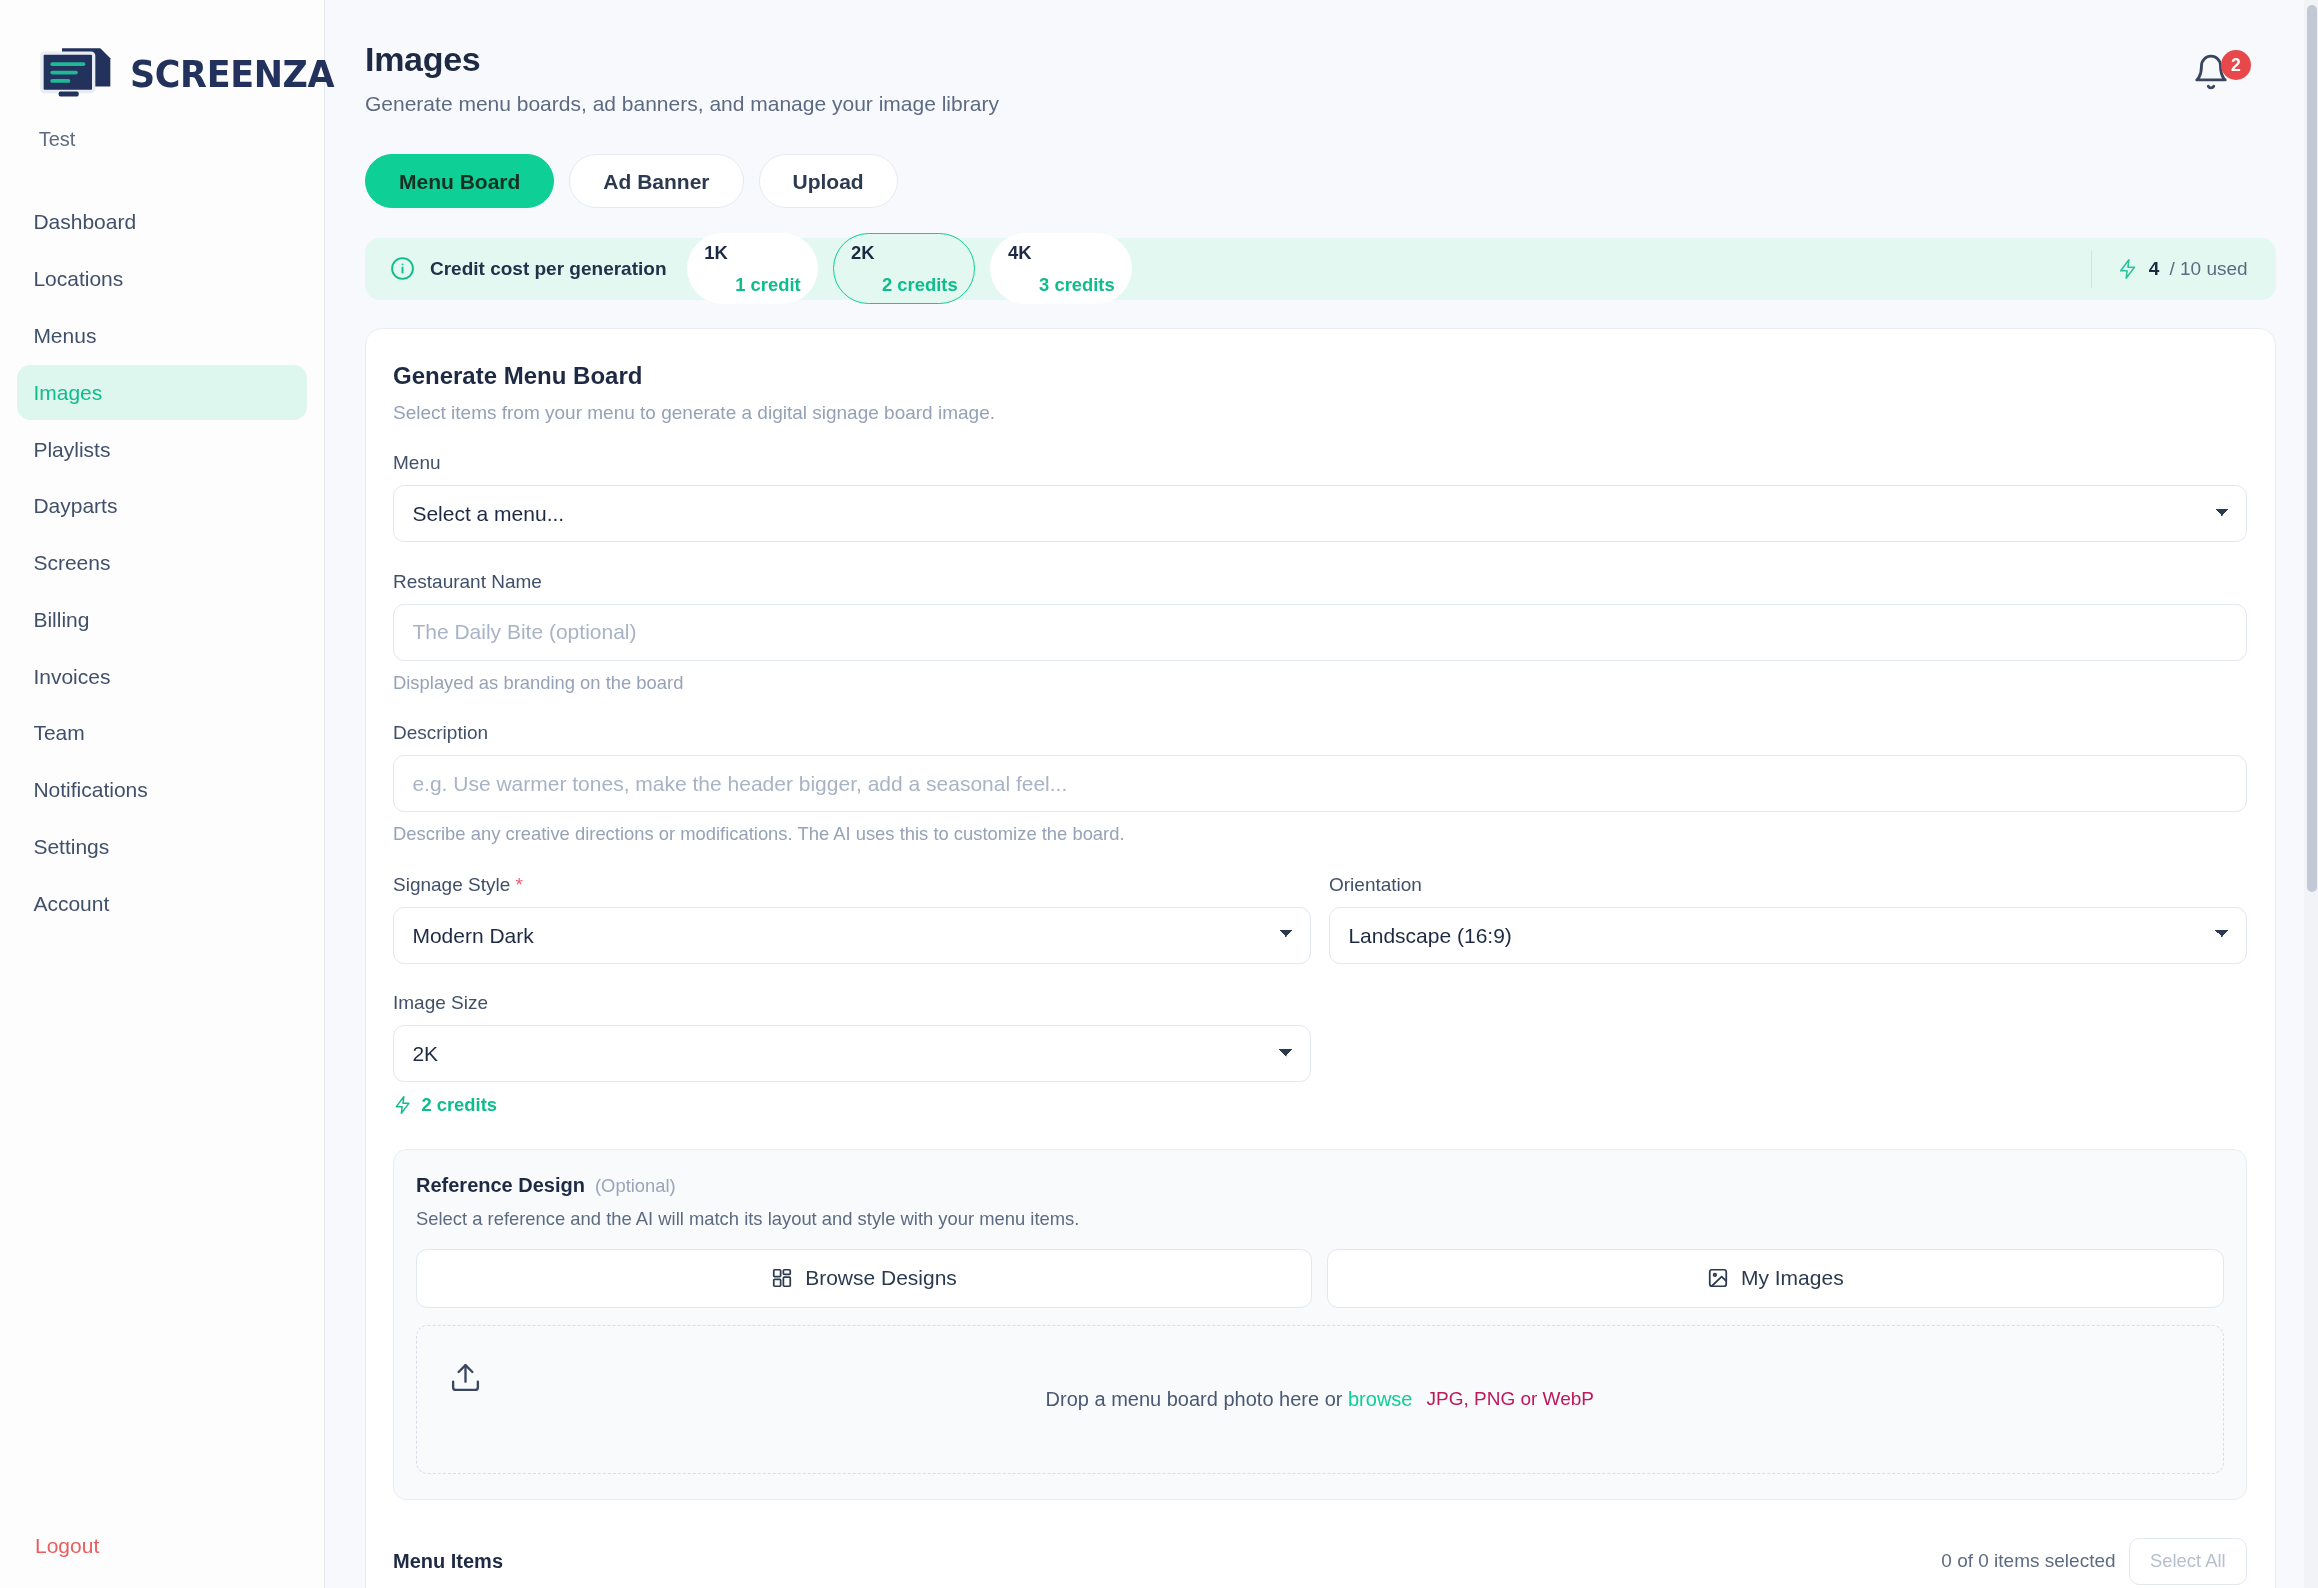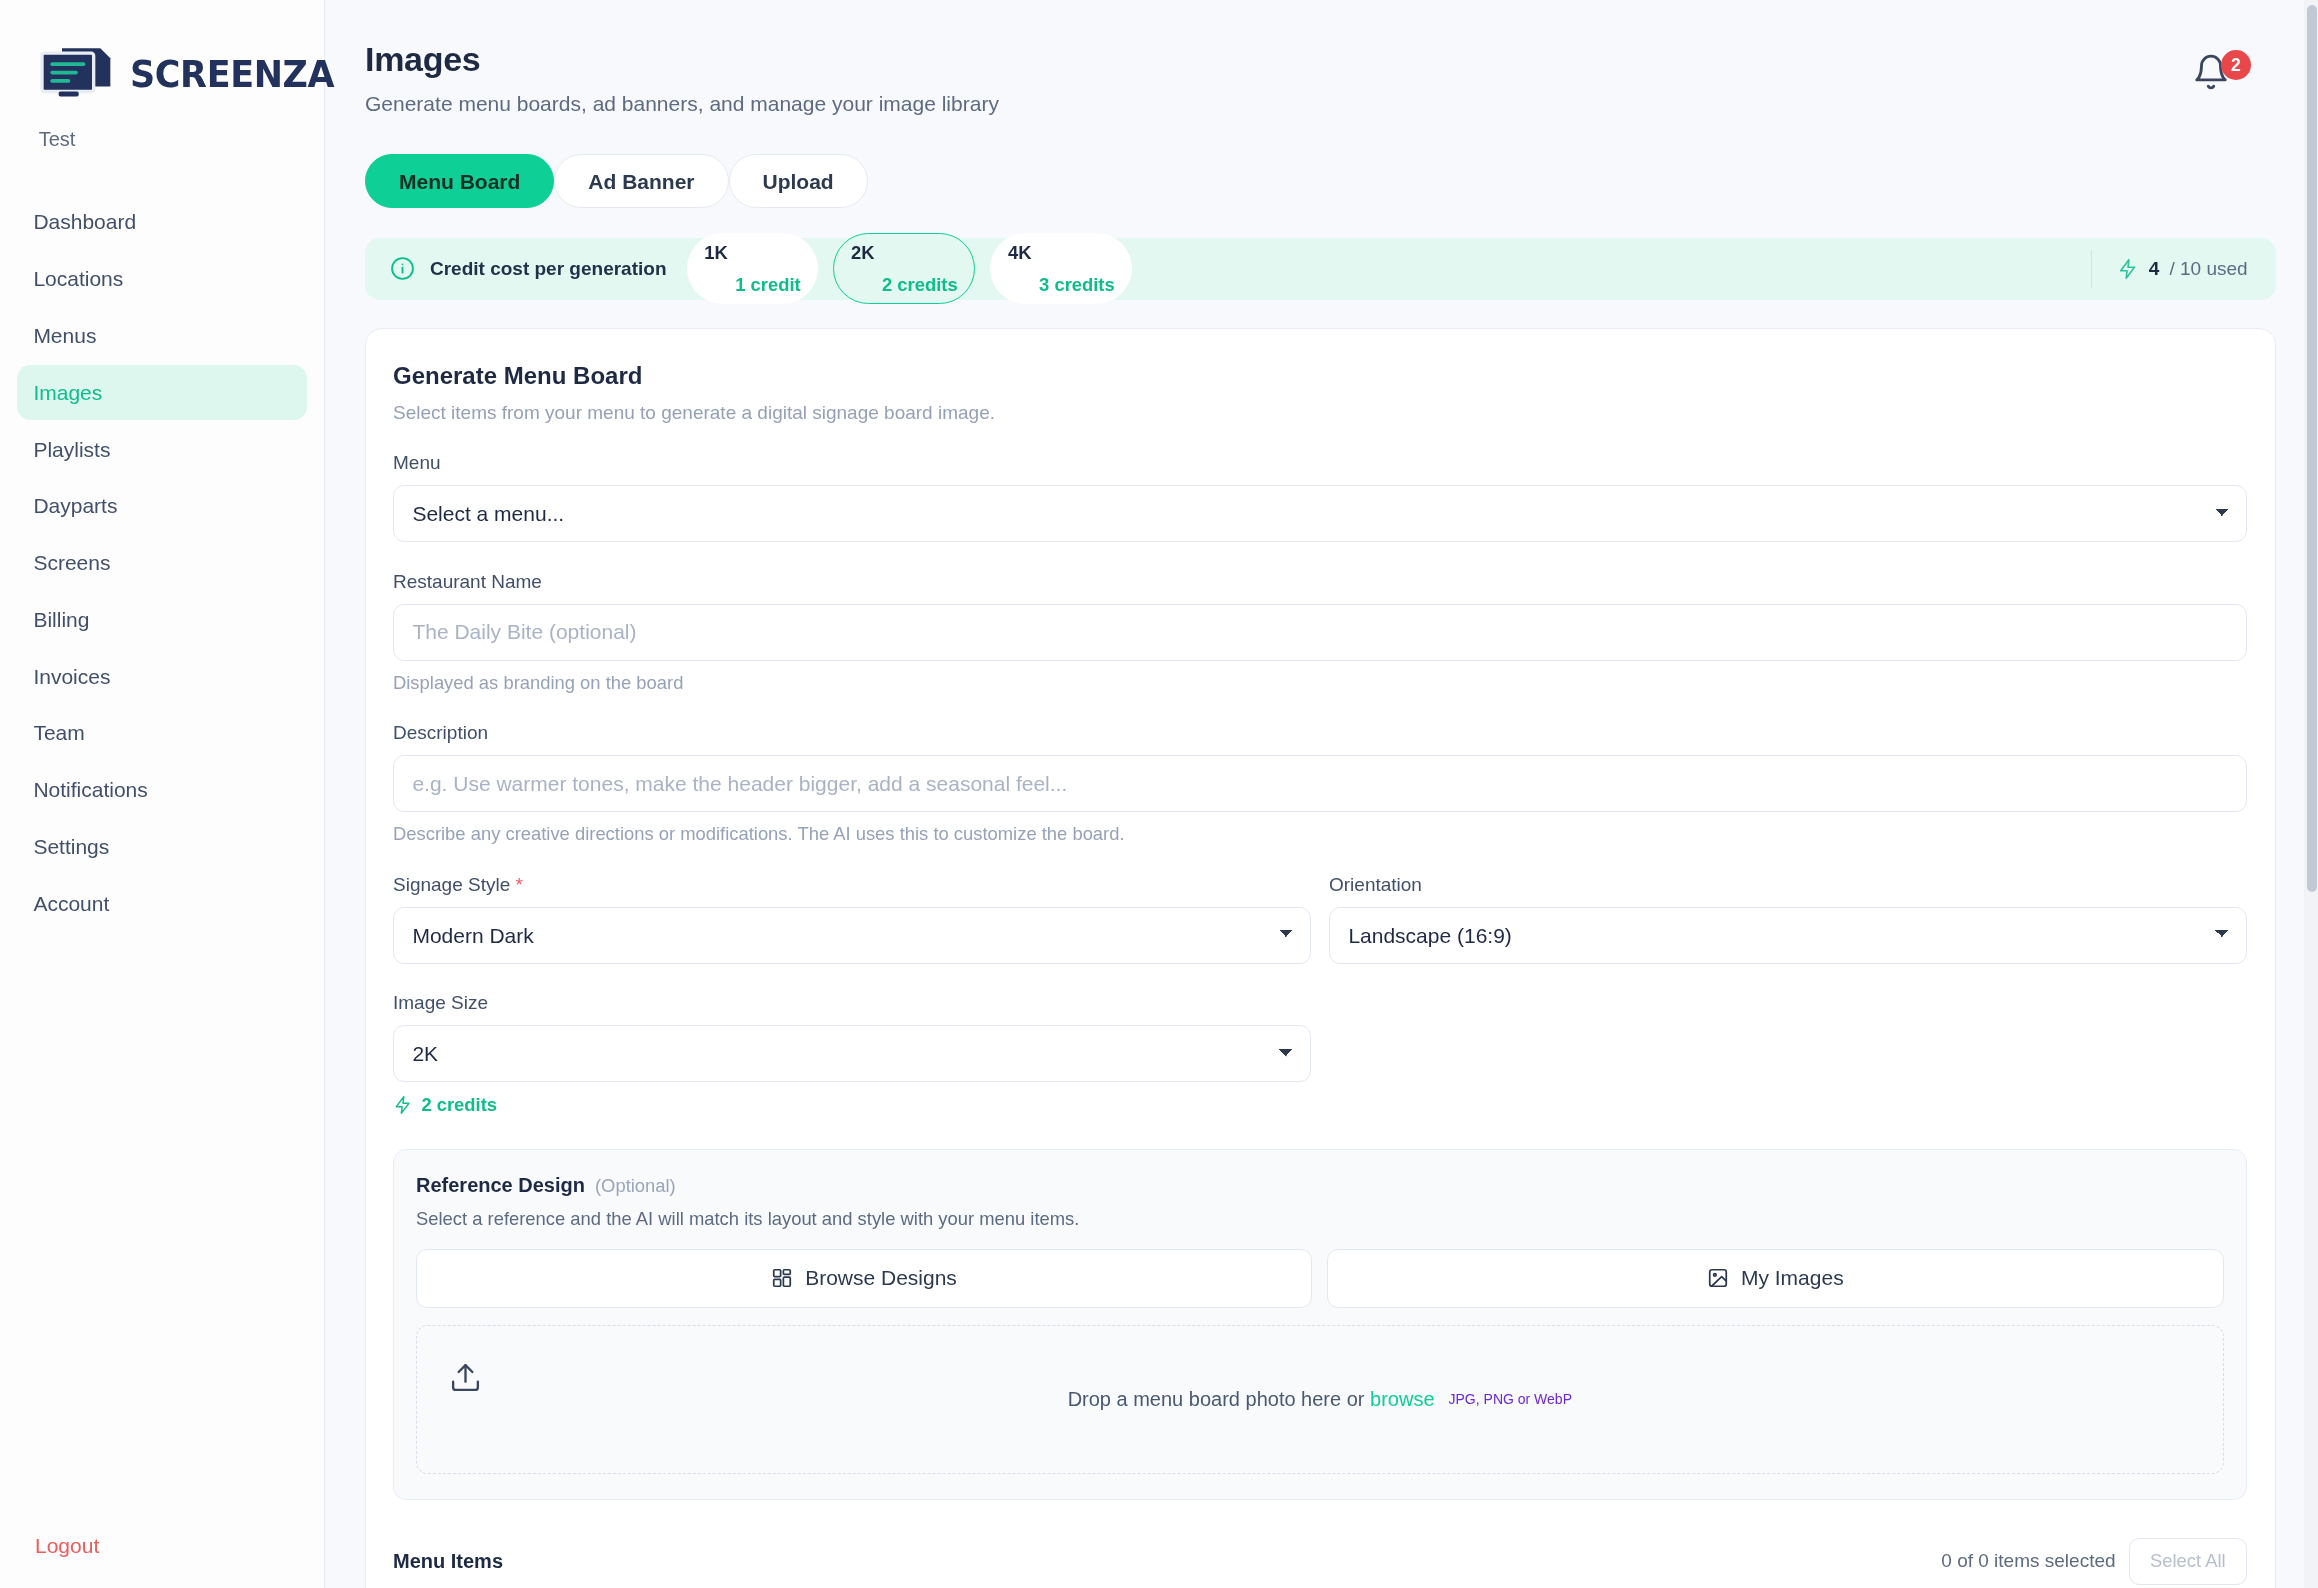--- a/index.html
+++ b/index.html
@@ -158,20 +158,21 @@
     font-weight: 700;
     display: flex;
     align-items: center;
     justify-content: center;
     padding: 0 6.7px;
   }
 
   
   .tabs {
     display: flex;
+    gap: 15px;
     margin-top: 38px;
   }
 
   .tab {
     padding: 14.2px 33px;
     border-radius: 836px;
     font-size: 21px;
     font-weight: 700;
     background: #ffffff;
     color: #2c3a4f;
@@ -381,21 +382,21 @@
   }
 
   .dz-icon {
     position: absolute;
     left: 32px;
     top: 35px;
   }
 
   .dz-main { font-size: 20px; color: #4a5973; }
   .dz-main .lnk { color: #0ecf96; cursor: pointer; }
-  .dz-sub { font-size: 14px; color: #6d28d9; }
+  .dz-sub { font-size: 19px; color: #be185d; }
 
   
   .mi-head {
     margin-top: 38px;
     display: flex;
     align-items: center;
     justify-content: space-between;
     gap: 27px;
   }
   .mi-title { font-size: 20px; font-weight: 700; color: #1e2a44; }

